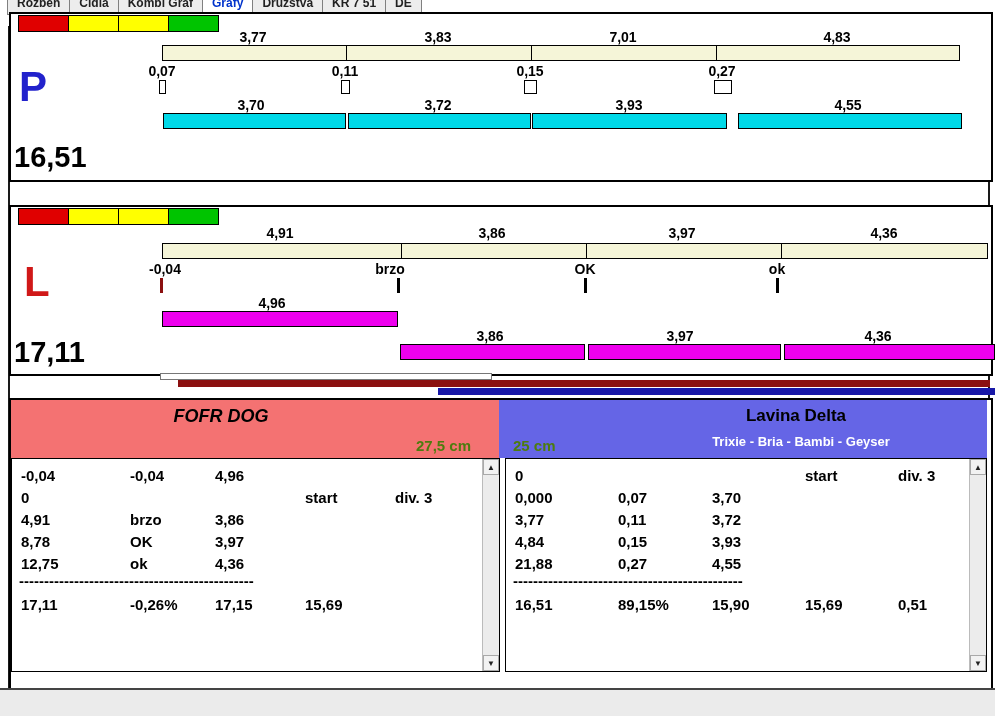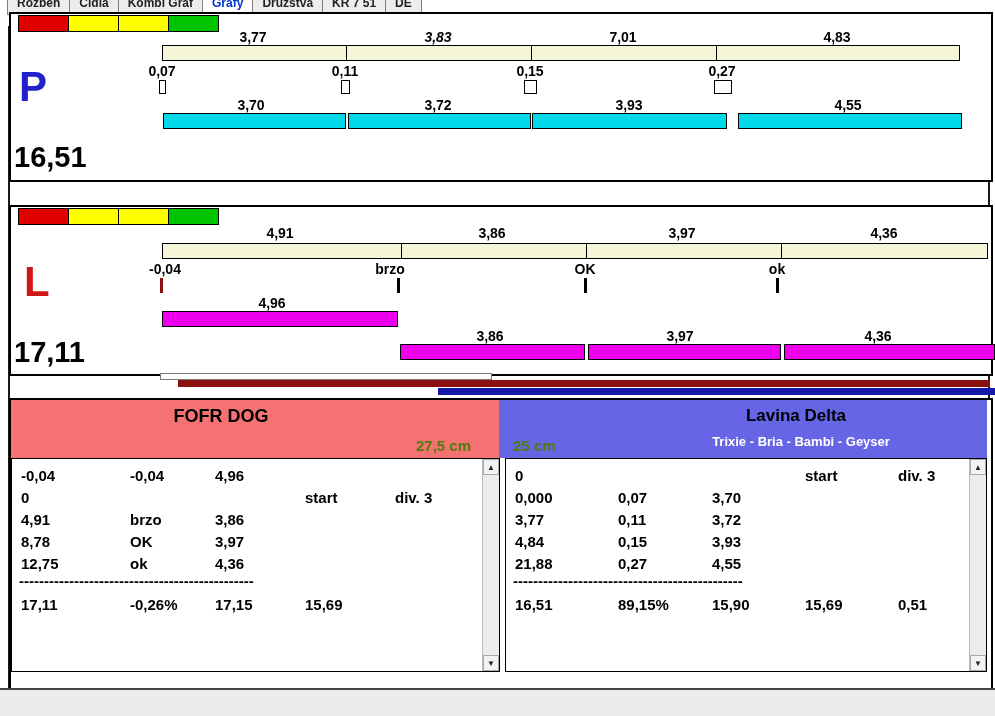--- a/index.html
+++ b/index.html
@@ -79,21 +79,21 @@
 
   <section class="lanebox" style="top:12px;height:166px;">
     <div class="ind">
       <div style="background:var(--ind_red,#e00000);"></div>
       <div style="background:var(--ind_yellow,#ffff00);"></div>
       <div style="background:var(--ind_yellow,#ffff00);"></div>
       <div style="background:var(--ind_green,#00c400);"></div>
     </div>
 
     <span class="num" style="left:242px;top:15px;">3,77</span>
-    <span class="num" style="left:427px;top:15px;font-style:italic;">3,83</span>
+    <span class="num" style="left:427px;top:15px;">3,83</span>
     <span class="num" style="left:612px;top:15px;">7,01</span>
     <span class="num" style="left:826px;top:15px;">4,83</span>
 
     <div class="cream" style="left:151px;top:31px;width:796px;">
       <i class="cdiv" style="left:183px;"></i>
       <i class="cdiv" style="left:368px;"></i>
       <i class="cdiv" style="left:553px;"></i>
     </div>
 
     <span class="num" style="left:151px;top:49px;">0,07</span>
@@ -166,21 +166,21 @@
 
   <div class="abs" style="left:160px;top:373px;width:330px;height:5px;background:#fff;border:1px solid #777;"></div>
   <div class="abs" style="left:178px;top:380px;width:812px;height:7px;background:var(--maroon,#8b1010);"></div>
   <div class="abs" style="left:438px;top:388px;width:557px;height:7px;background:var(--navy,#1818a8);"></div>
 
   <section id="footerbox">
     <div class="hdr" style="left:0;width:488px;background:var(--header_red,#f47272);"></div>
     <div class="hdr" style="left:488px;width:488px;background:var(--header_blue,#6565e6);"></div>
 
 
-    <div class="hdr-title" style="left:0;top:6px;width:420px;">FOFR DOG</div>
+    <div class="hdr-title" style="left:0;top:6px;width:420px;font-style:italic;">FOFR DOG</div>
     <div class="hdr-height" style="left:405px;top:37px;">27,5 cm</div>
 
     <div class="hdr-height" style="left:502px;top:37px;">25 cm</div>
     <div class="hdr-title" style="left:555px;top:6px;width:460px;font-size:17px;">Lavina Delta</div>
     <div class="hdr-dogs" style="left:555px;top:34px;width:470px;">Trixie - Bria - Bambi - Geyser</div>
 
     <div class="panel pl" style="left:0;width:489px;">
       <div class="rows">
         <div class="trow">
           <span>-0,04</span>

